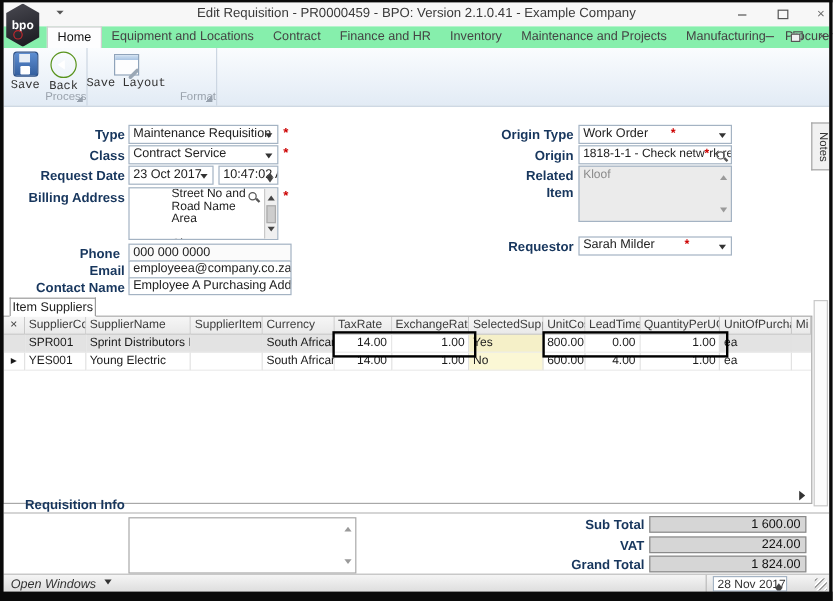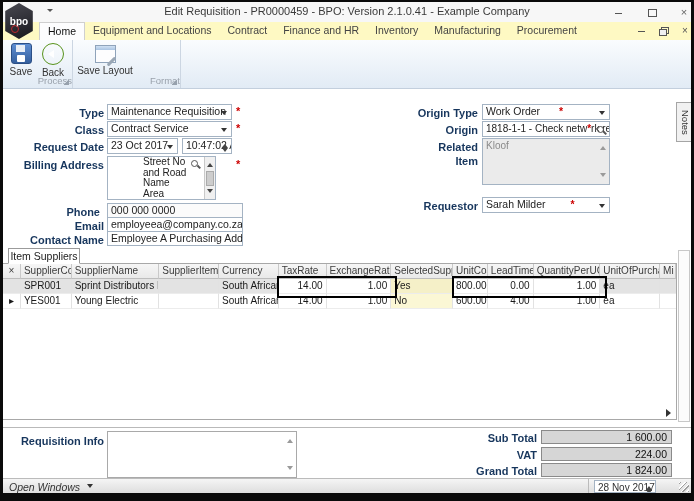--- a/index.html
+++ b/index.html
@@ -12,38 +12,38 @@
   .titlebar{position:absolute;left:3px;top:2px;right:3px;height:20px;background:#f7f7f7;}
   .title{position:absolute;left:0;right:0;top:3px;text-align:center;font-size:11px;color:#3a3a3a;}
   .winbtn{position:absolute;top:4px;width:18px;height:14px;text-align:center;color:#666;font-size:11px;line-height:13px;}
   .logo{position:absolute;left:4px;top:3px;width:30px;height:36px;z-index:45;
         background:linear-gradient(160deg,#4a4a52,#17171d);color:#fff;font-weight:bold;font-size:10px;
         clip-path:polygon(50% 0,96% 22%,96% 78%,50% 100%,4% 78%,4% 22%);
         display:flex;align-items:center;justify-content:center;}
   .logo .reddot{position:absolute;left:7px;bottom:6px;width:6px;height:6px;border:1.5px solid #c0272d;border-radius:50%;}
   .qat-arrow{position:absolute;left:47px;top:9px;width:0;height:0;border:3.5px solid transparent;border-top-color:#555;}
   
-  .tabstrip{position:absolute;left:3px;top:22px;right:3px;height:18px;background:#fef9c3;border-bottom:1px solid #d9dfe8;}
+  .tabstrip{position:absolute;left:3px;top:22px;right:3px;height:18px;background:#86efac;border-bottom:1px solid #d9dfe8;}
   .tabs{position:absolute;left:36px;top:0;height:18px;display:flex;}
   .rtab{padding:0 8px;line-height:17px;font-size:10.5px;color:#444;white-space:nowrap;}
   .rtab.active{background:#fdfdfe;border:1px solid #cfcfcf;border-bottom:none;color:#111;}
   .childbtn{position:absolute;top:3px;width:16px;height:13px;color:#555;text-align:center;font-size:10px;line-height:12px;}
   .cssline{display:inline-block;width:7px;height:1px;background:#555;vertical-align:middle;}
   .cssbox{display:inline-block;width:7px;height:6px;border:1px solid #555;vertical-align:middle;}
   .cssrestore{position:relative;display:inline-block;width:9px;height:8px;vertical-align:middle;}
   .cssrestore::before{content:'';position:absolute;left:2px;top:0;width:6px;height:5px;border:1px solid #555;}
   .cssrestore::after{content:'';position:absolute;left:0;top:2px;width:6px;height:5px;border:1px solid #555;background:#f0f0f2;}
   
   .ribbon{position:absolute;left:3px;top:40px;right:3px;height:48px;
           background:linear-gradient(#fafcfe,#e2ebf5);border-bottom:1px solid #c3cfdd;}
   .rgroup{position:absolute;top:0;height:48px;border-right:1px solid #ccd6e2;}
   .gfooter{position:absolute;left:0;right:0;bottom:1px;height:12px;color:#9aa2ac;font-size:9.5px;text-align:right;line-height:12px;}
   .launcher{position:absolute;right:3px;bottom:3px;width:6px;height:6px;background:linear-gradient(135deg,transparent 55%,#97a1ad 55%);}
   .rbtn{position:absolute;top:3px;width:32px;height:40px;display:flex;flex-direction:column;align-items:center;font-size:10px;color:#333;}
-  .rbtn .lbl{margin-top:2px;white-space:nowrap;}
+  .rbtn .lbl{margin-top:2px;white-space:nowrap;font-family:Liberation Mono, monospace;}
   .icon-save{width:19px;height:19px;background:linear-gradient(#5e8ed2,#345f9e);border:1px solid #2b4f86;border-radius:3px;position:relative;}
   .icon-save::before{content:'';position:absolute;left:4px;top:1px;width:9px;height:7px;background:#e8eef6;}
   .icon-save::after{content:'';position:absolute;left:5px;bottom:1px;width:8px;height:7px;background:#fff;border-radius:1px;}
   .icon-back{width:20px;height:20px;border-radius:50%;background:radial-gradient(circle at 35% 28%,#d7f29a,#7cbб2e 45%,#5a9a16 75%,#47810e);border:1px solid #58931c;position:relative;}
   .icon-back::after{content:'';position:absolute;left:5px;top:5.5px;width:0;height:0;border:4.5px solid transparent;border-right:6px solid #fff;border-left:none;}
   .icon-layout{width:19px;height:16px;background:#fdfdfe;border:1px solid #8fa3ba;position:relative;margin-top:2px;}
   .icon-layout::before{content:'';position:absolute;left:0;top:0;right:0;height:4px;background:linear-gradient(#cfe0f2,#a9c4e2);}
   .icon-layout::after{content:'';position:absolute;right:-2px;bottom:-1px;width:11px;height:3px;background:#9aa7b5;border-radius:2px;transform:rotate(-45deg);}
   
   .flabel{position:absolute;font-weight:bold;color:#17365d;font-size:11px;text-align:right;line-height:14px;}
@@ -110,20 +110,21 @@
   </div>
   <div class="qat-arrow"></div>
 
   <div class="tabstrip">
     <div class="tabs">
       <span class="rtab active">Home</span>
       <span class="rtab">Equipment and Locations</span>
       <span class="rtab">Contract</span>
       <span class="rtab">Finance and HR</span>
       <span class="rtab">Inventory</span>
+      <span class="rtab">Maintenance and Projects</span>
       <span class="rtab">Manufacturing</span>
       <span class="rtab">Procurement</span>
 
     </div>
     <div class="childbtn" style="left:630px;"><span class="cssline"></span></div>
     <div class="childbtn" style="left:652px;"><span class="cssrestore"></span></div>
     <div class="childbtn" style="left:674px;">×</div>
   </div>
 
   <div class="ribbon">
@@ -170,21 +171,21 @@
   </div>
   <div class="fld" style="left:182px;top:138px;width:50px;height:16px;padding-right:10px;">
     <span>10:47:02 AM</span>
     <span class="spin">
         <span class="tri-up"></span>
         <span class="tri-dn"></span>
       </span>
   </div>
 
   <div class="flabel" style="left:8px;top:158px;width:96px;">Billing Address</div>
-  <div class="fld" style="left:107px;top:156px;width:109px;height:44px;white-space:normal;line-height:10.5px;font-size:10px;padding-right:13px;padding-left:35px;">
+  <div class="fld" style="left:107px;top:156px;width:125px;height:44px;white-space:normal;line-height:10.5px;font-size:10px;padding-right:13px;padding-left:35px;">
     <div>Street No and Road Name</div>
     <div>Area</div>
     <div style="height:10px;"></div>
     <div>City</div>
     <span class="mag" style="right:14px;top:3px;"></span>
     <span class="mscroll">
       <span class="tri-up sarr" style="top:2px;"></span>
       <span class="thumb"></span>
       <span class="tri-dn sarr" style="bottom:2px;position:absolute;"></span>
     </span>
@@ -284,21 +285,21 @@
           <div class="gcell c12"></div>
         </div>
       </div>
   </div>
   <div class="hibox" style="left:277px;top:276px;width:116px;height:18px;"></div>
   <div class="hibox" style="left:452px;top:276px;width:151px;height:18px;"></div>
   <div class="hscroll-arrow" style="left:666px;top:409px;"></div>
   <div class="vstrip"></div>
 
   <div class="divline"></div>
-  <div class="flabel" style="left:8px;top:434px;width:96px;">Requisition Info</div>
+  <div class="flabel" style="left:8px;top:414px;width:96px;">Requisition Info</div>
   <div class="memo" style="left:107px;top:431px;width:190px;height:47px;">
     <span></span>
     <span class="tri-up" style="position:absolute;right:3px;top:3px;border-bottom-color:#9a9a9a;"></span>
     <span class="tri-dn" style="position:absolute;right:3px;bottom:3px;border-top-color:#9a9a9a;"></span>
   </div>
 
   <div class="flabel" style="left:440px;top:431px;width:97px;">Sub Total</div>
   <div class="total-fld" style="left:541px;top:430px;">1 600.00</div>
   <div class="flabel" style="left:440px;top:448px;width:97px;">VAT</div>
   <div class="total-fld" style="left:541px;top:447px;">224.00</div>

